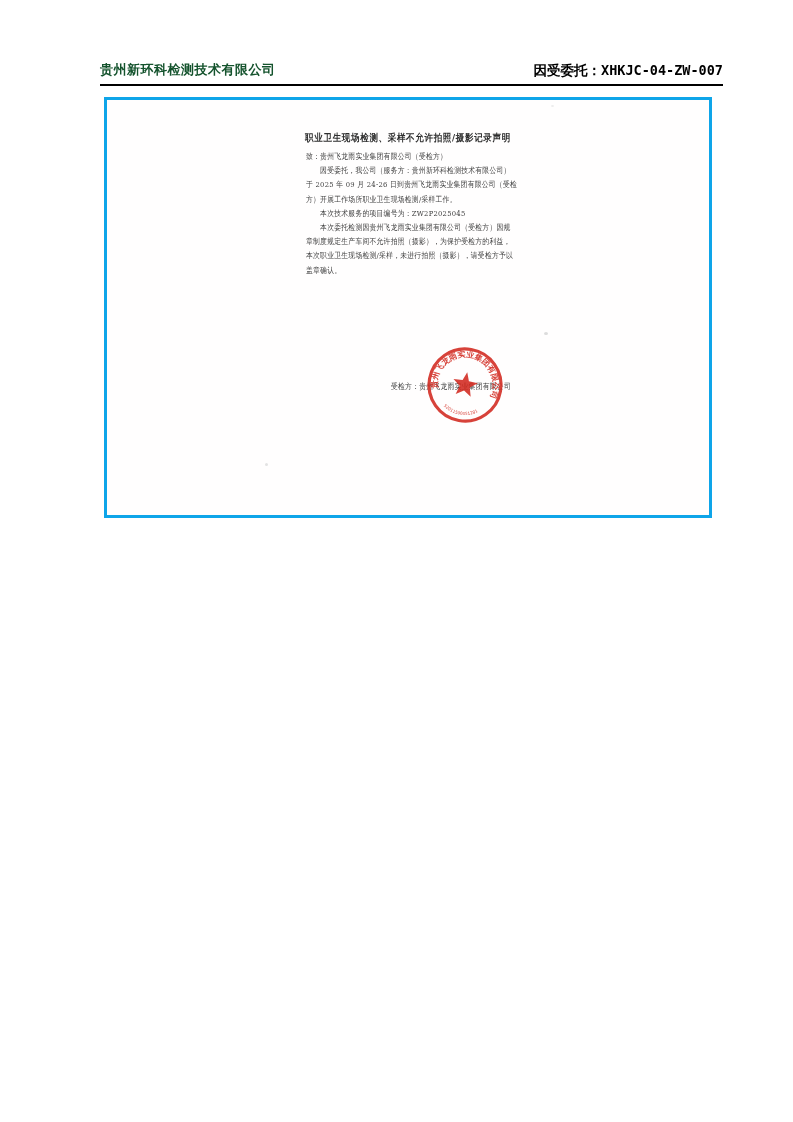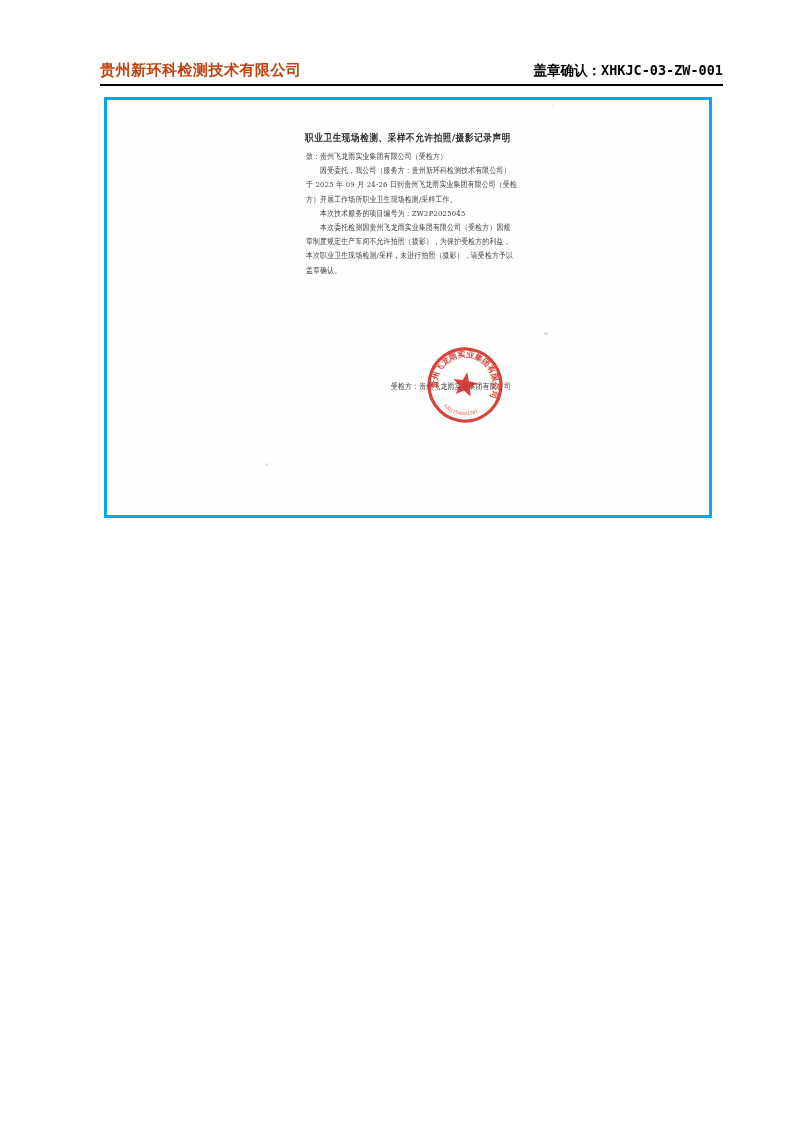--- a/index.html
+++ b/index.html
@@ -7,21 +7,21 @@
     width:793px;height:1122px;
     background:#ffffff;
     position:relative;
     overflow:hidden;
     font-family:"DejaVu Sans",sans-serif;
     -webkit-font-smoothing:antialiased;
   }
   
   .hdr-company{
     position:absolute;left:100px;top:61px;
-    font-size:15px;font-weight:bold;color:#c2410c;
+    font-size:13px;font-weight:bold;color:#14532d;
     font-family:"DejaVu Sans","Liberation Sans",sans-serif;
     letter-spacing:0.5px;
   }
   .hdr-right{
     position:absolute;right:70px;top:62px;
     font-size:13.5px;color:#000;white-space:nowrap;
   }
   .hdr-right .label{font-family:"DejaVu Sans",sans-serif;font-weight:bold;}
   .hdr-right .code{font-family:"DejaVu Sans Mono","Liberation Mono",monospace;font-weight:bold;letter-spacing:0px;}
   .hdr-rule{
@@ -64,21 +64,21 @@
   .speck{position:absolute;border-radius:50%;background:#dcdcdc;}
   .speck1{left:437px;top:232px;width:4px;height:3px;}
   .speck2{left:158px;top:363px;width:3px;height:3px;background:#e3e3e3;}
   .speck3{left:444px;top:5px;width:3px;height:2px;background:#ececec;}
 </style>
 </head>
 <body>
 
 <div class="hdr-company">贵州新环科检测技术有限公司</div>
 <div class="hdr-right">
-  <span class="label">盖章确认：</span><span class="code">XHKJC-03-ZW-001</span>
+  <span class="label">因受委托：</span><span class="code">XHKJC-04-ZW-007</span>
 </div>
 <div class="hdr-rule"></div>
 
 <div class="scanbox">
 
   <div class="scan-title">职业卫生现场检测、采样不允许拍照/摄影记录声明</div>
 
   <div class="scan-body">
     <div class="bline">致：贵州飞龙雨实业集团有限公司（受检方）</div>
     <div class="bline">　　因受委托，我公司（服务方：贵州新环科检测技术有限公司）</div>

